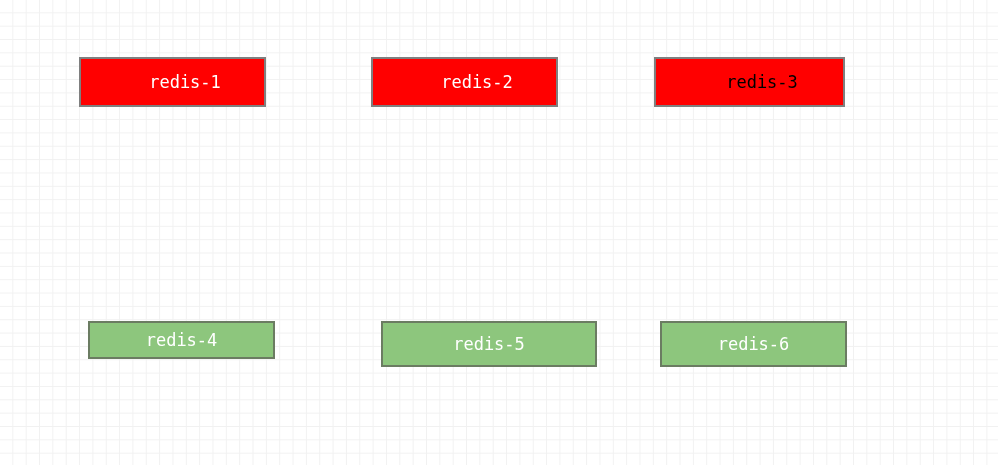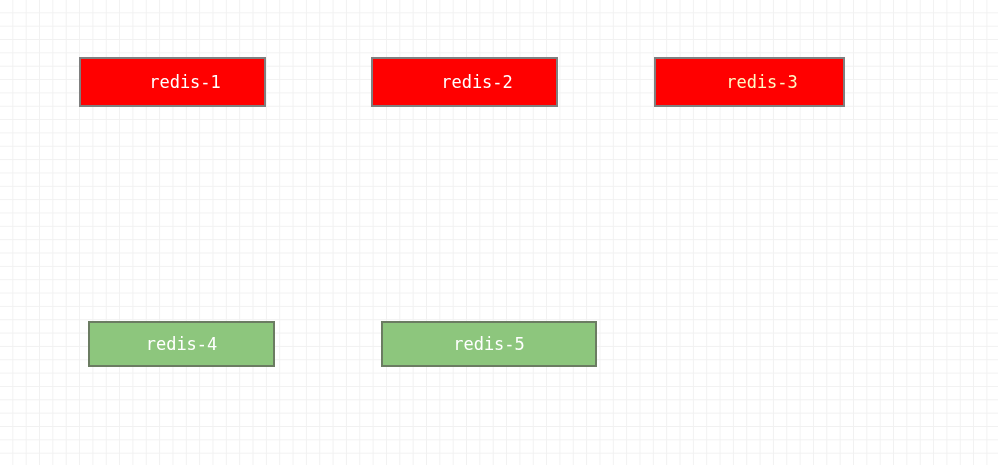--- a/index.html
+++ b/index.html
@@ -46,21 +46,24 @@
 <body>
 
 <div id="canvas" style="width: 998px; height: 465px; background-color: rgb(255, 255, 255); background-image: linear-gradient(to right, rgb(241, 241, 241) 1px, transparent 1px), linear-gradient(rgb(241, 241, 241) 1px, transparent 1px); background-size: 13.35px 13.35px;">
     <div class="node master" style="left: 79px; top: 57px; width: 187px; height: 50px; background: rgb(255, 0, 0); border-color: rgb(127, 127, 127);">
       <span style="color: rgb(255, 255, 255);">redis-1</span>
     </div>
     <div class="node master" style="left: 371px; top: 57px; width: 187px; height: 50px; background: rgb(255, 0, 0); border-color: rgb(127, 127, 127);">
       <span style="color: rgb(255, 255, 255);">redis-2</span>
     </div>
     <div class="node master" style="left: 654px; top: 57px; width: 191px; height: 50px; background: rgb(255, 0, 0); border-color: rgb(127, 127, 127);">
-      <span style="color: #fef9c3;">redis-3</span>
+      <span style="color: #000000;">redis-3</span>
     </div>
-    <div class="node replica" style="left: 88px; top: 321px; width: 187px; height: 46px; background: rgb(141, 198, 125); border-color: rgb(107, 124, 98);">
+    <div class="node replica" style="left: 88px; top: 321px; width: 187px; height: 38px; background: rgb(141, 198, 125); border-color: rgb(107, 124, 98);">
       <span style="color: rgb(255, 255, 255);">redis-4</span>
     </div>
     <div class="node replica" style="left: 381px; top: 321px; width: 216px; height: 46px; background: rgb(141, 198, 125); border-color: rgb(107, 124, 98);">
       <span style="color: rgb(255, 255, 255);">redis-5</span>
     </div>
+    <div class="node replica" style="left: 660px; top: 321px; width: 187px; height: 46px; background: rgb(141, 198, 125); border-color: rgb(107, 124, 98);">
+      <span style="color: rgb(255, 255, 255);">redis-6</span>
+    </div>
   </div>
 
 </body></html>

